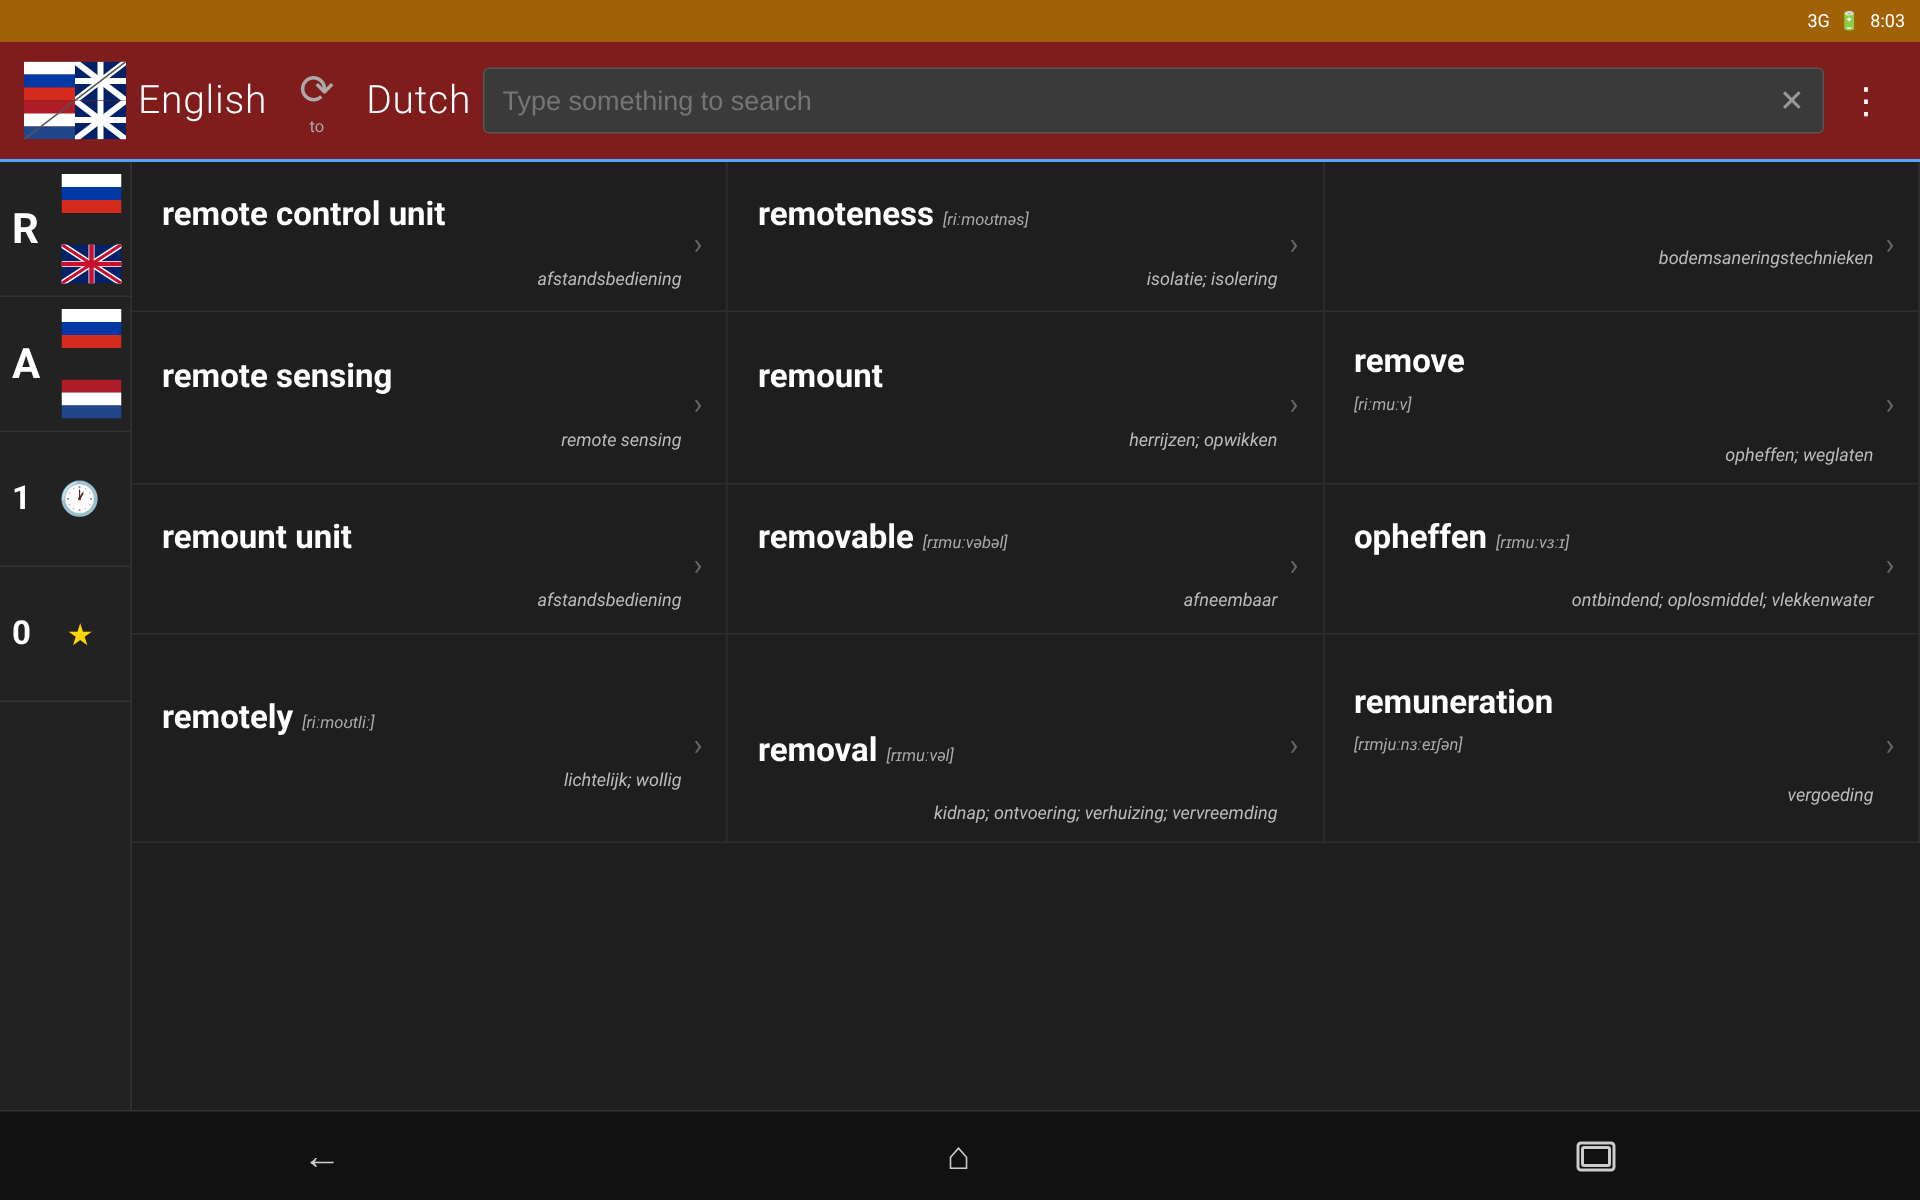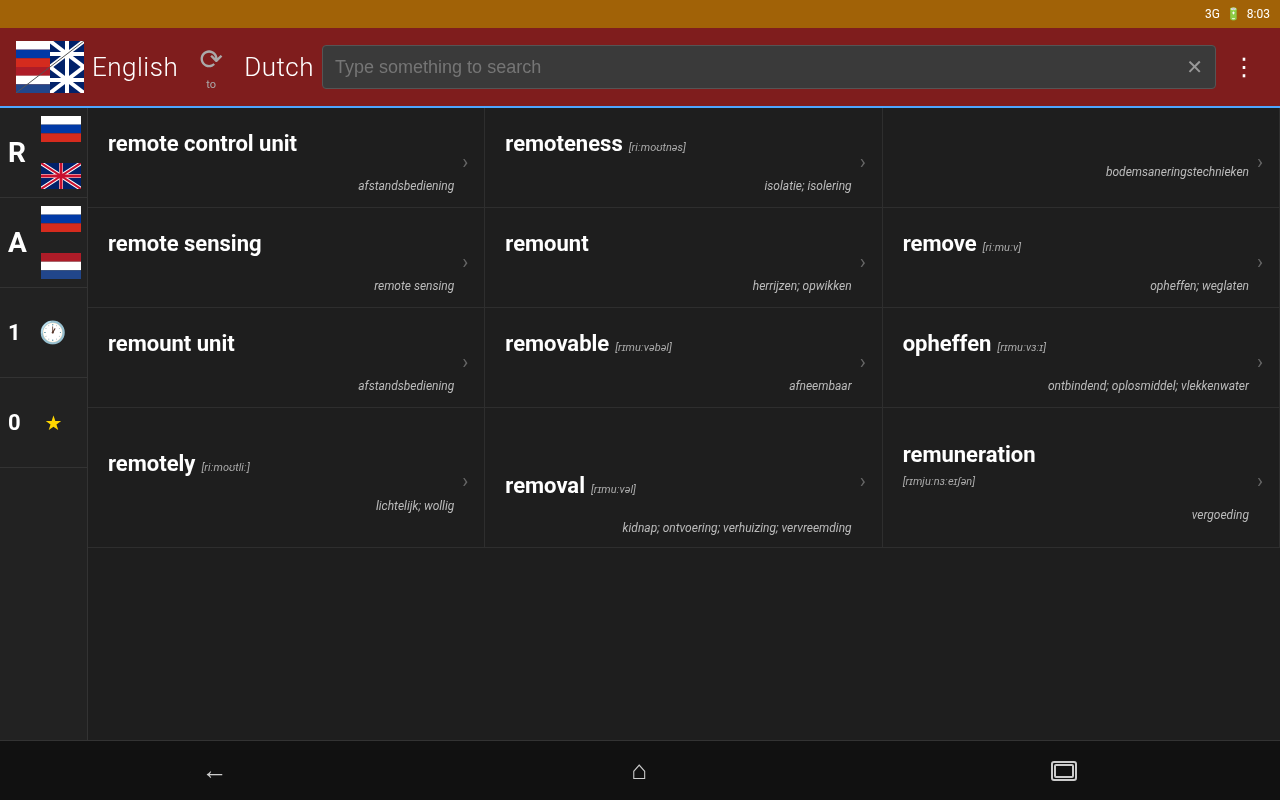--- a/index.html
+++ b/index.html
@@ -404,21 +404,21 @@
           <div class="word-content">
             <div style="display: flex; align-items: baseline; gap: 6px; flex-wrap: wrap;">
               <span class="word-title">remount</span>
             </div>
             <div class="word-translation">herrijzen; opwikken</div>
           </div>
           <span class="chevron">›</span>
         </div>
         <div class="word-cell">
           <div class="word-content">
-            <div style="display: flex; align-items: baseline; gap: 6px; flex-wrap: wrap;">
+            <div style="display: flex; align-items: baseline; gap: 6px; flex-wrap: wrap; flex-direction: column;">
               <span class="word-title">remove</span>
               <span class="word-phonetic">[riːmuːv]</span>
             </div>
             <div class="word-translation">opheffen; weglaten</div>
           </div>
           <span class="chevron">›</span>
         </div>
         <div class="word-cell">
           <div class="word-content">
             <div style="display: flex; align-items: baseline; gap: 6px; flex-wrap: wrap;">

